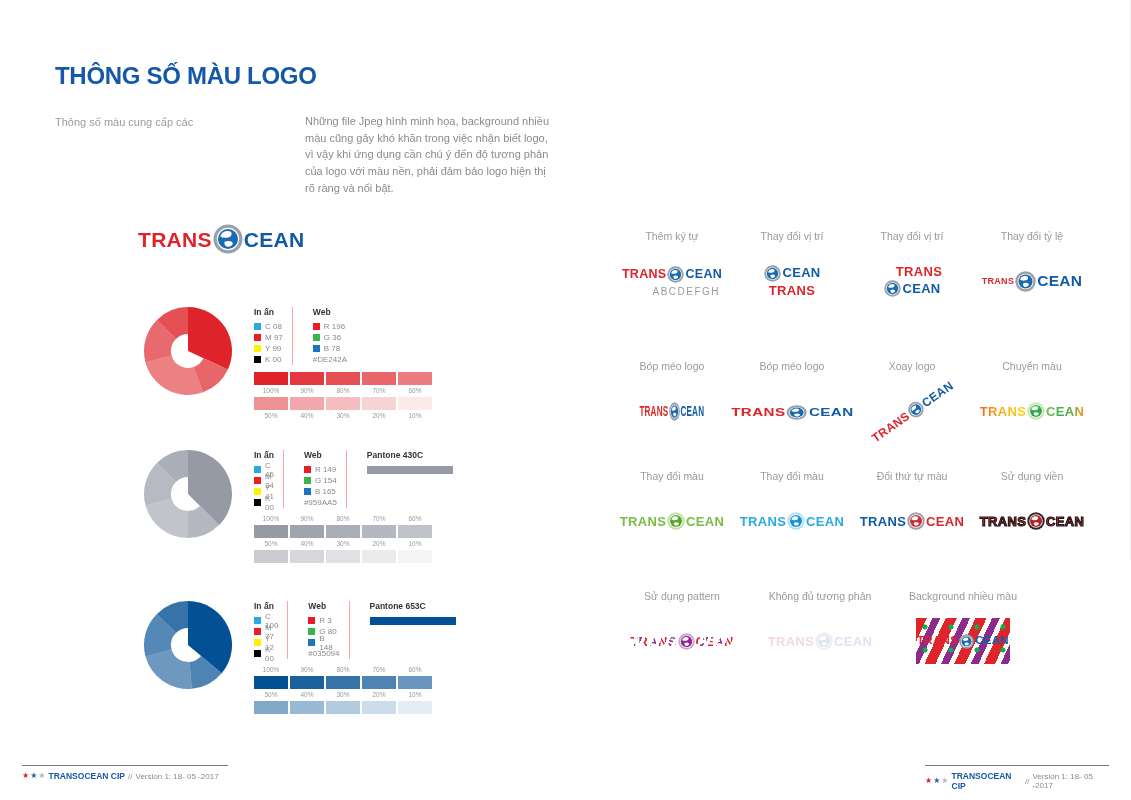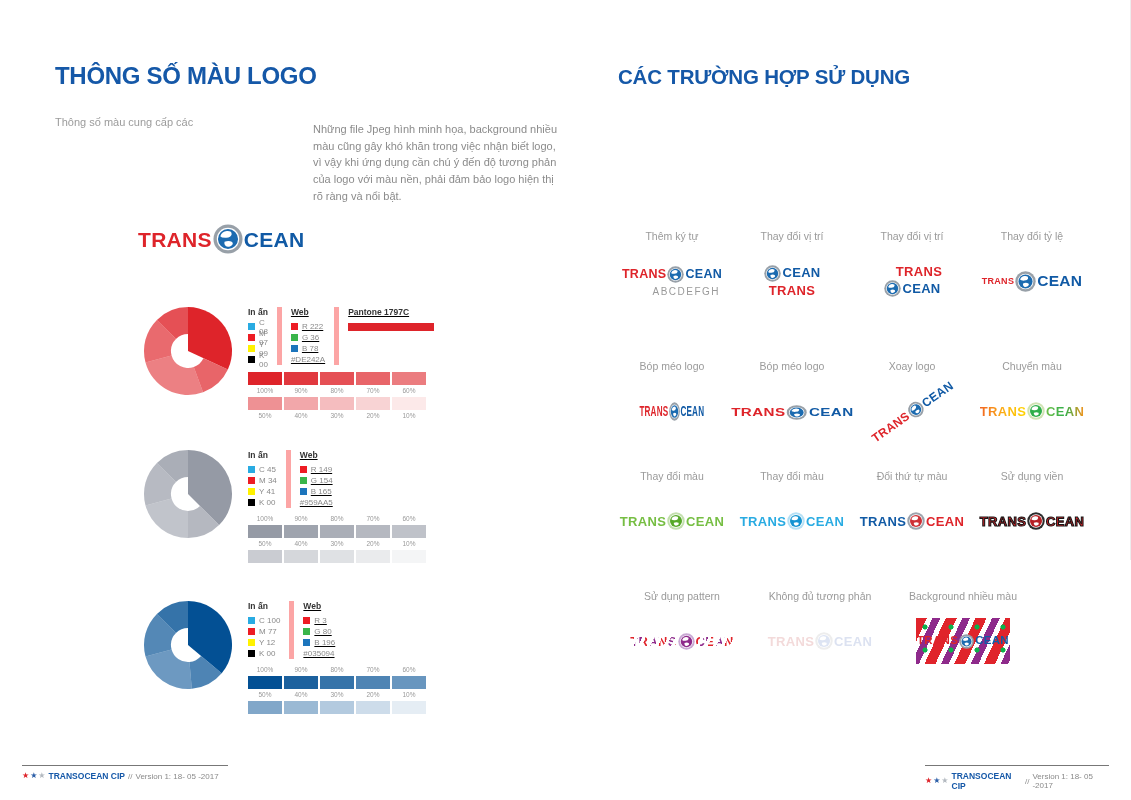--- a/index.html
+++ b/index.html
@@ -5,36 +5,36 @@
   html,body{margin:0;padding:0;}
   body{width:1131px;height:800px;background:#fff;font-family:"Liberation Sans",sans-serif;position:relative;overflow:hidden;}
   .page{position:relative;width:1131px;height:560px;background:#fff;box-sizing:border-box;border-right:1px solid #ededed;}
 
   
   .ltitle{position:absolute;left:55px;top:62px;font-size:24px;font-weight:bold;color:#1558A8;letter-spacing:-0.3px;margin:0;}
   .rtitle{position:absolute;left:618px;top:62px;font-size:20.5px;font-weight:bold;color:#1558A8;line-height:1.45;letter-spacing:-0.2px;margin:0;}
 
   
   .intro{position:absolute;left:55px;top:116px;font-size:11px;color:#9b9b9b;margin:0;}
-  .para{position:absolute;left:305px;top:113px;width:246px;font-size:11px;line-height:1.52;color:#8b8b8b;margin:8px;}
+  .para{position:absolute;left:305px;top:113px;width:246px;font-size:11px;line-height:1.52;color:#8b8b8b;margin:0;}
 
   
   .tlogo{font-weight:bold;display:inline-flex;align-items:center;line-height:1;letter-spacing:.3px;white-space:nowrap;font-family:"Liberation Sans",sans-serif;}
   .lp{display:inline-block;}
   .gwrap{display:inline-flex;margin:0 1px;}
   .gwrap svg{display:block;}
   #main-logo{position:absolute;left:138px;top:224px;}
 
   
   #color-blocks{position:absolute;left:140px;top:0;}
-  .color-block{position:absolute;left:0;display:flex;align-items:flex-start;}
+  .color-block{position:absolute;left:0;display:flex;align-items:flex-start;gap:6px;}
   .specs{margin-left:12px;padding-top:4px;}
   .spec-cols{display:flex;}
   .spec-col{padding-right:9px;}
-  .spec-col + .spec-col{border-left:5px solid #fca5a5;padding-left:9px;text-decoration:underline;}
+  .spec-col + .spec-col{border-left:1px solid #fca5a5;padding-left:20px;}
   .spec-head{font-size:8.5px;font-weight:bold;color:#333;margin-bottom:4px;}
   .spec-item{display:flex;align-items:center;font-size:8px;color:#8a8a8a;height:11px;}
   .sw{width:7px;height:7px;margin-right:4px;display:inline-block;flex:none;}
   .pantone-bar{width:86px;height:8px;margin-top:6px;}
   .tints{margin-top:7px;}
   .tlab-row,.tbar-row{display:flex;gap:2px;margin:2px 0;}
   .tcell{width:34px;height:13px;display:inline-block;}
   .tlab{width:34px;font-size:6.5px;color:#999;text-align:center;line-height:8px;display:inline-block;}
 
   
@@ -119,37 +119,33 @@
                 </div>
                 <div class="spec-item">
                   <span class="sw" style="background: rgb(0, 0, 0);"></span>
                   <span>K 00</span>
                 </div>
               </div>
               <div class="spec-col">
                 <div class="spec-head">Web</div>
                 <div class="spec-item">
                   <span class="sw" style="background: rgb(237, 28, 36);"></span>
-                  <span>R 222</span>
+                  <span>R 196</span>
                 </div>
                 <div class="spec-item">
                   <span class="sw" style="background: rgb(57, 181, 74);"></span>
                   <span>G 36</span>
                 </div>
                 <div class="spec-item">
                   <span class="sw" style="background: rgb(28, 117, 188);"></span>
                   <span>B 78</span>
                 </div>
                 <div class="spec-item">
                   <span>#DE242A</span>
                 </div>
-              </div>
-              <div class="spec-col">
-                <div class="spec-head">Pantone 1797C</div>
-                <div class="pantone-bar" style="background: rgb(222, 36, 42);"></div>
               </div>
             </div>
             <div class="tints">
               <div class="tbar-row">
                 <span class="tcell" style="background: rgb(222, 36, 42); opacity: 1;"></span>
                 <span class="tcell" style="background: rgb(222, 36, 42); opacity: 0.9;"></span>
                 <span class="tcell" style="background: rgb(222, 36, 42); opacity: 0.8;"></span>
                 <span class="tcell" style="background: rgb(222, 36, 42); opacity: 0.7;"></span>
                 <span class="tcell" style="background: rgb(222, 36, 42); opacity: 0.6;"></span>
               </div>
@@ -217,20 +213,24 @@
                   <span>G 154</span>
                 </div>
                 <div class="spec-item">
                   <span class="sw" style="background: rgb(28, 117, 188);"></span>
                   <span>B 165</span>
                 </div>
                 <div class="spec-item">
                   <span>#959AA5</span>
                 </div>
               </div>
+              <div class="spec-col">
+                <div class="spec-head">Pantone 430C</div>
+                <div class="pantone-bar" style="background: rgb(149, 154, 165);"></div>
+              </div>
             </div>
             <div class="tints">
               <div class="tlab-row">
                 <span class="tlab">100%</span>
                 <span class="tlab">90%</span>
                 <span class="tlab">80%</span>
                 <span class="tlab">70%</span>
                 <span class="tlab">60%</span>
               </div>
               <div class="tbar-row">
@@ -291,25 +291,29 @@
                 <div class="spec-item">
                   <span class="sw" style="background: rgb(237, 28, 36);"></span>
                   <span>R 3</span>
                 </div>
                 <div class="spec-item">
                   <span class="sw" style="background: rgb(57, 181, 74);"></span>
                   <span>G 80</span>
                 </div>
                 <div class="spec-item">
                   <span class="sw" style="background: rgb(28, 117, 188);"></span>
-                  <span>B 196</span>
+                  <span>B 148</span>
                 </div>
                 <div class="spec-item">
                   <span>#035094</span>
                 </div>
+              </div>
+              <div class="spec-col">
+                <div class="spec-head">Pantone 653C</div>
+                <div class="pantone-bar" style="background: rgb(3, 80, 148);"></div>
               </div>
             </div>
             <div class="tints">
               <div class="tlab-row">
                 <span class="tlab">100%</span>
                 <span class="tlab">90%</span>
                 <span class="tlab">80%</span>
                 <span class="tlab">70%</span>
                 <span class="tlab">60%</span>
               </div>
@@ -335,21 +339,21 @@
                 <span class="tcell" style="background: rgb(3, 80, 148); opacity: 0.1;"></span>
               </div>
             </div>
           </div>
         </div>
       </div>
   </section>
 
   <section>
     <h1 class="rtitle">
-      <span>CÁC TRƯỜNG HỢP SỬ DỤNG</span><br>
+      <br>
     </h1>
     <div id="misuse-grid">
         <div class="mrow" style="top: 230px; grid-template-columns: repeat(4, 120px);">
           <div class="mcell">
             <div class="cell-label">Thêm ký tự</div>
             <div class="logo-zone">
               <div class="vcol">
                 <span class="tlogo" style="font-size: 12.5px;">
                   <span class="lp" style="color: rgb(222, 36, 42);">TRANS</span>
                   <span class="gwrap">

